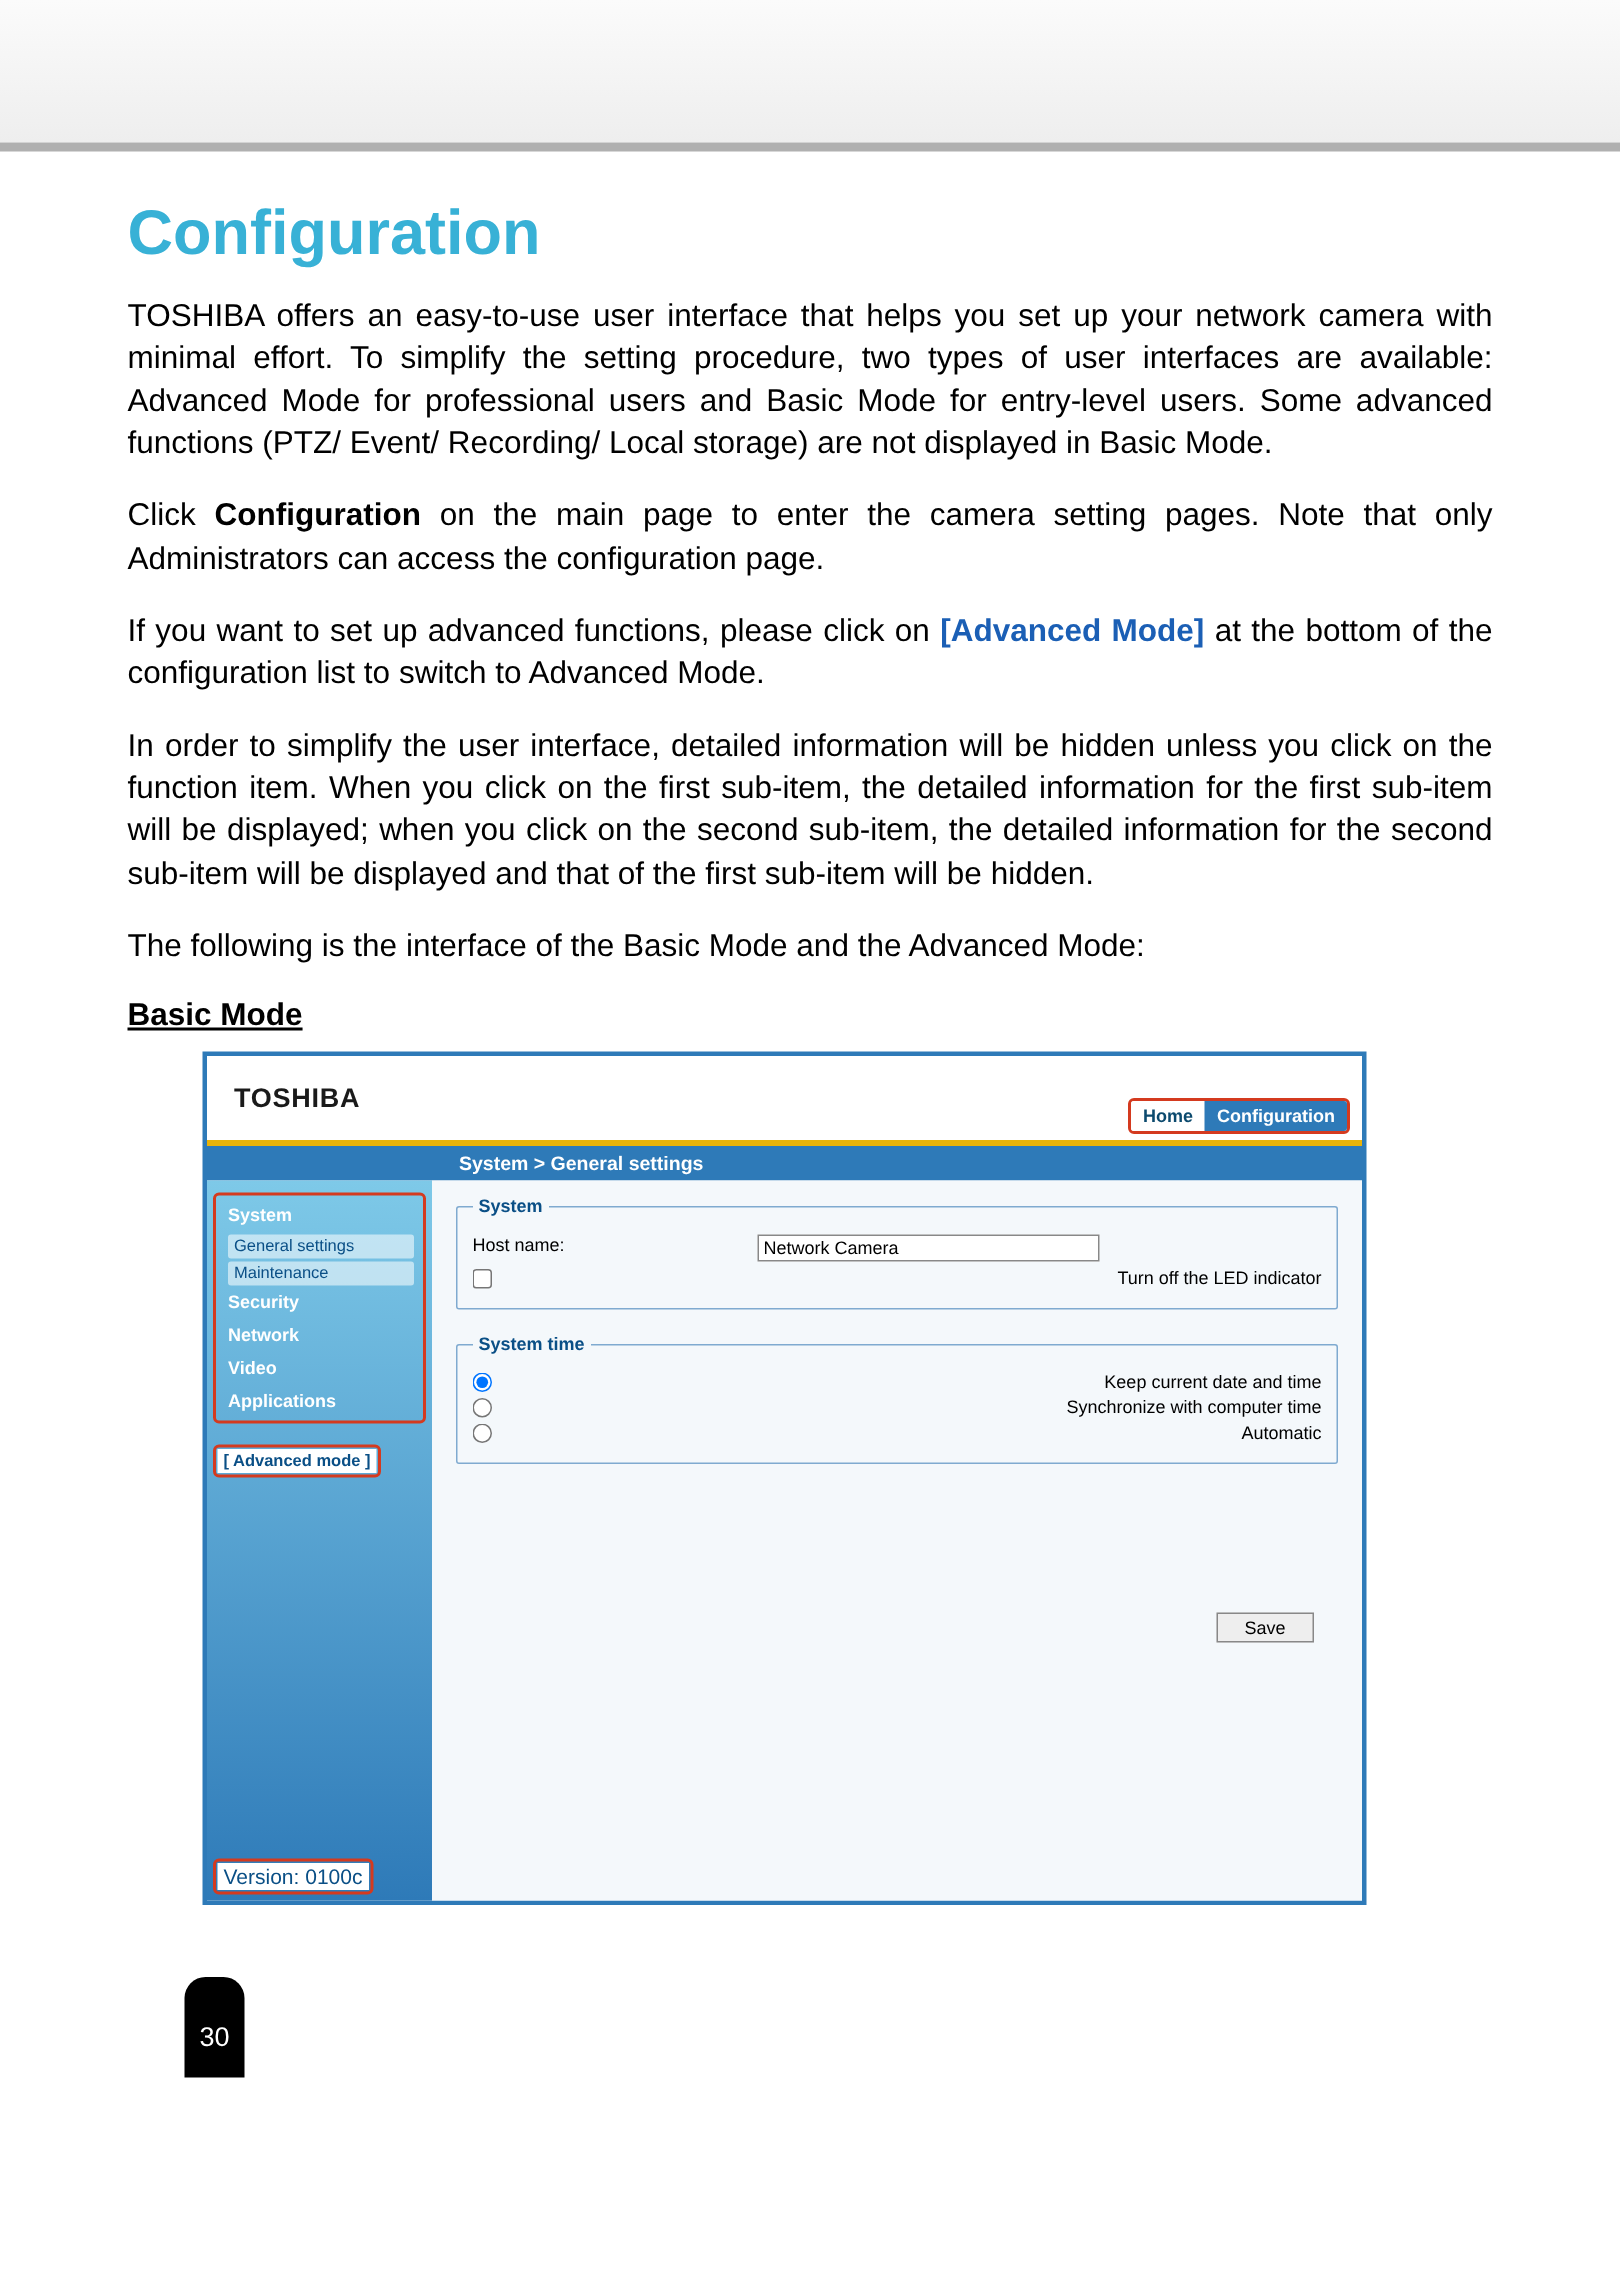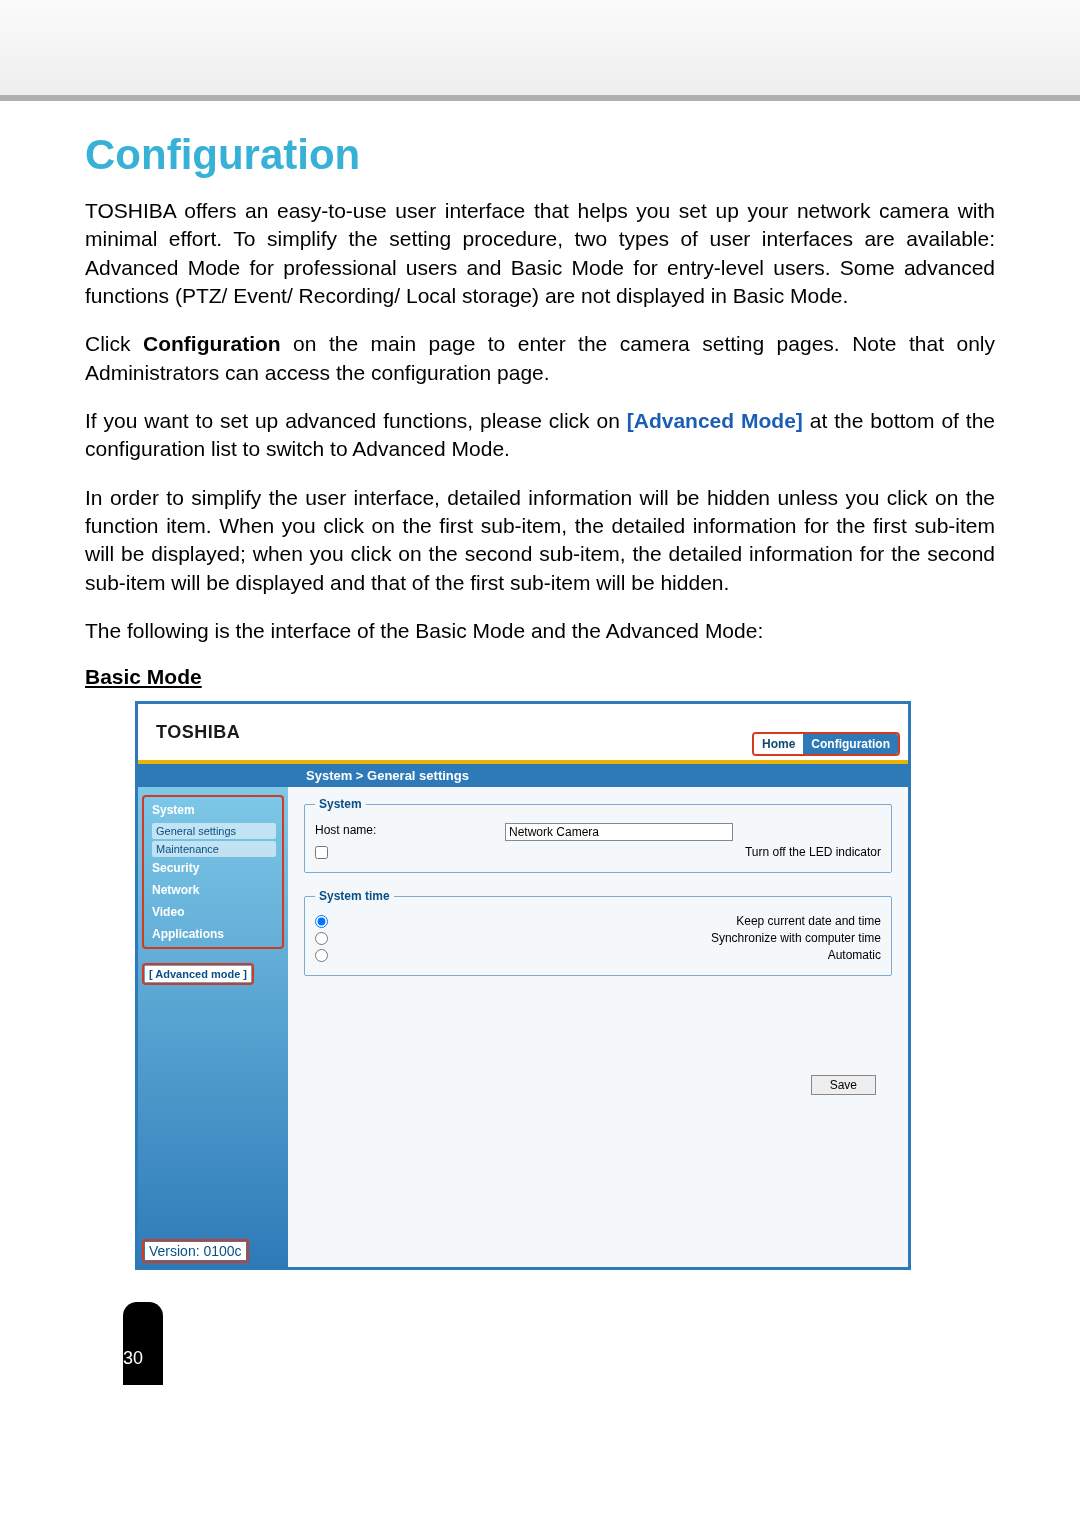--- a/index.html
+++ b/index.html
@@ -193,28 +193,28 @@
 
   .ann {
     position:absolute;
     color:#d43a1f;
     font-size:13px;
     font-weight:normal;
     pointer-events:none;
   }
 
   .pagefoot {
-    margin-top: 32px;
+    margin-top: 48px;
     margin-left: 38px;
     width: 40px;
     background:#000;
     color:#fff;
-    text-align:left;
+    text-align:center;
     font-size:18px;
-    padding:46px 0 16px 0;
+    padding:30px 0 16px 0;
     border-radius: 14px 14px 0 0;
   }
 </style>
 </head>
 <body>
 
 <div class="header-bar"></div>
 
 <div class="page">
 

